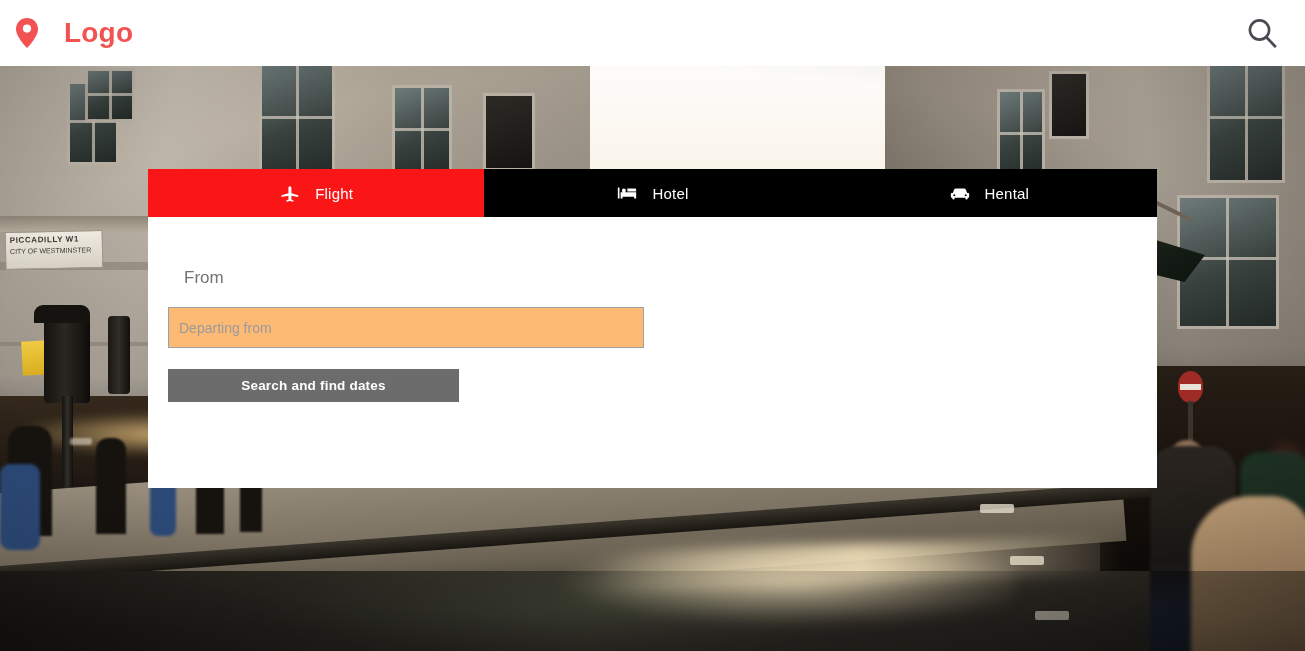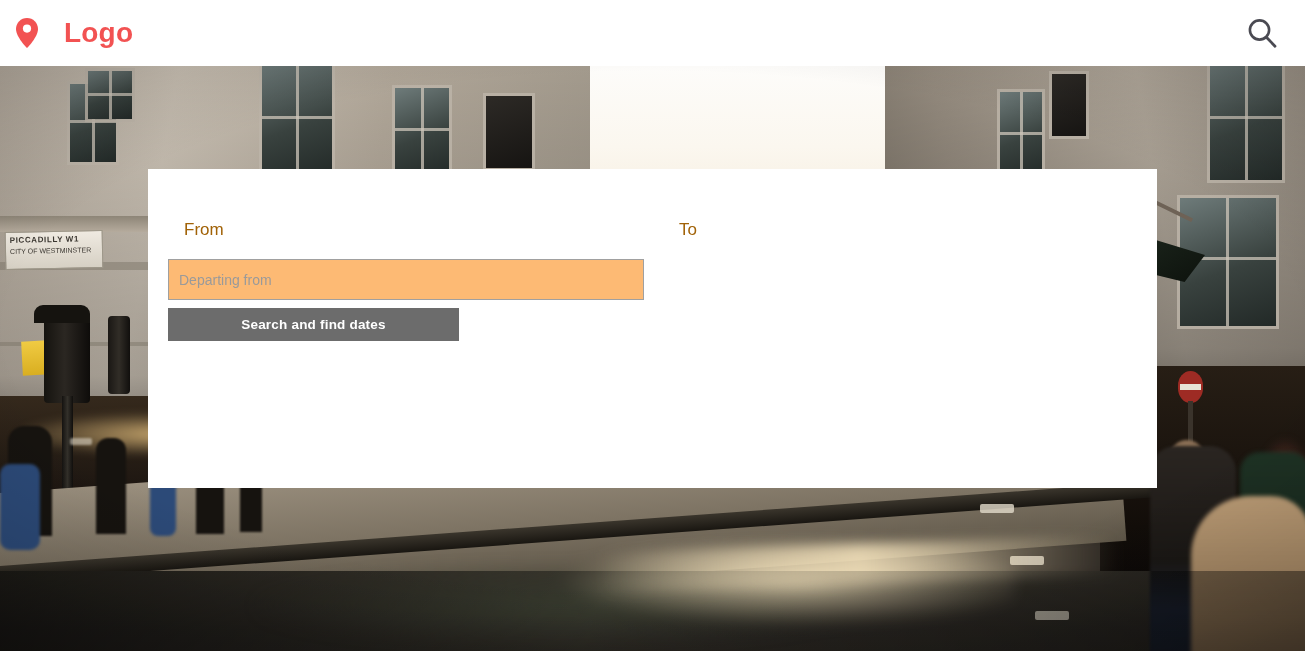--- a/index.html
+++ b/index.html
@@ -232,38 +232,38 @@
   .tab .ticon svg { display:block; fill:#ffffff; }
   .tab .tlabel { letter-spacing:.2px; }
 
   .panel-body { padding:26px 20px 0 20px; }
   .headline {
     font-size:24px; color:#2e2e2e; font-weight:300; letter-spacing:.6px;
     margin:6px 0 0 0; font-family:"DejaVu Sans", sans-serif;
   }
   .fields-labels { display:flex; margin-top:25px; }
   .fld-label {
-    font-size:17px; color:#a16207; font-weight:400;
+    font-size:17px; color:#737373; font-weight:400;
   }
   .col-a { width:495px; padding-left:16px; }
   .col-b { width:474px; padding-left:16px; }
 
   .fields-row { display:flex; margin-top:19px; }
   .txt {
     height:41px; border:1px solid #a0a0a0; background:#fdba74;
     font-size:14px; color:#333; padding:0 10px; outline:none;
     font-family:"Liberation Sans", sans-serif;
   }
   .txt::placeholder { color:#9a9a9a; }
   .txt.a { width:476px; }
   .txt.b { width:474px; }
   .col-bwrap { margin-left:19px; }
 
   .submit {
-    margin-top:8px; width:291px; height:33px; border:0; cursor:pointer;
+    margin-top:21px; width:291px; height:33px; border:0; cursor:pointer;
     background:#6c6c6c; color:#ffffff; font-size:13.5px; font-weight:bold;
     letter-spacing:.2px; font-family:"Liberation Sans", sans-serif;
   }
 </style>
 </head>
 <body>
 
 <div id="page">
 
   <div class="hero">
@@ -355,30 +355,56 @@
     <div class="search-btn">
       <svg viewBox="0 0 34 34" xmlns="http://www.w3.org/2000/svg">
         <circle cx="14.5" cy="14" r="9.6" fill="none" stroke="#4a4a52" stroke-width="2.6"></circle>
         <line x1="21.4" y1="21.2" x2="30" y2="30.2" stroke="#4a4a52" stroke-width="2.8" stroke-linecap="round"></line>
       </svg>
     </div>
   </div>
 
   <div class="panel">
 
+    <div class="tabs">
+
+      <div class="tab active">
+        <span class="ticon">
+          <svg width="22" height="22" viewBox="0 0 24 24" xmlns="http://www.w3.org/2000/svg">
+            <path d="M21 14.5l-7.5-2.1V6.2c0-.9-.7-1.7-1.6-1.7s-1.6.8-1.6 1.7v6.2L2.8 14.5v1.8l7.5-1.3v4l-2.3 1.3v1.3l3.9-.9 3.9.9v-1.3l-2.3-1.3v-4l7.5 1.3z"></path>
+          </svg>
+        </span>
+        <span class="tlabel">Flight</span>
+      </div>
+
+      <div class="tab">
+        <span class="ticon">
+          <svg width="22" height="22" viewBox="0 0 24 24" xmlns="http://www.w3.org/2000/svg">
+            <path d="M2 6h1.8v12H2zM5 11.2h17V18h-2.2v-2H7.2v2H5zM8.6 7.2a2.2 2.2 0 1 1 0 4.4 2.2 2.2 0 0 1 0-4.4zM12.4 7.2H21a1 1 0 0 1 1 1v2.1h-9.6z"></path>
+          </svg>
+        </span>
+        <span class="tlabel">Hotel</span>
+      </div>
+
+      <div class="tab">
+        <span class="ticon">
+          <svg width="22" height="22" viewBox="0 0 24 24" xmlns="http://www.w3.org/2000/svg">
+            <path d="M5.4 8.6L4.2 12H3a1 1 0 0 0-1 1v3.2a1 1 0 0 0 1 1h.6v.6a1.3 1.3 0 0 0 2.6 0v-.6h11.6v.6a1.3 1.3 0 0 0 2.6 0v-.6h.6a1 1 0 0 0 1-1V13a1 1 0 0 0-1-1h-1.2l-1.2-3.4A2.4 2.4 0 0 0 16.3 7H7.7a2.4 2.4 0 0 0-2.3 1.6zM5.8 13.4a1.1 1.1 0 1 1 0 2.2 1.1 1.1 0 0 1 0-2.2zm12.4 0a1.1 1.1 0 1 1 0 2.2 1.1 1.1 0 0 1 0-2.2z"></path>
+          </svg>
+        </span>
+        <span class="tlabel">Hental</span>
+      </div>
+    </div>
 
     <div class="panel-body">
 
       <div class="fields-labels">
         <div class="col-a">
           <span class="fld-label">From</span>
         </div>
-        <div class="col-b">
-          <span class="fld-label">To</span>
-        </div>
       </div>
 
       <div class="fields-row">
         <input class="txt a" type="text" placeholder="Departing from" style="">
       </div>
 
       <button class="submit">Search and find dates</button>
     </div>
   </div>
 

